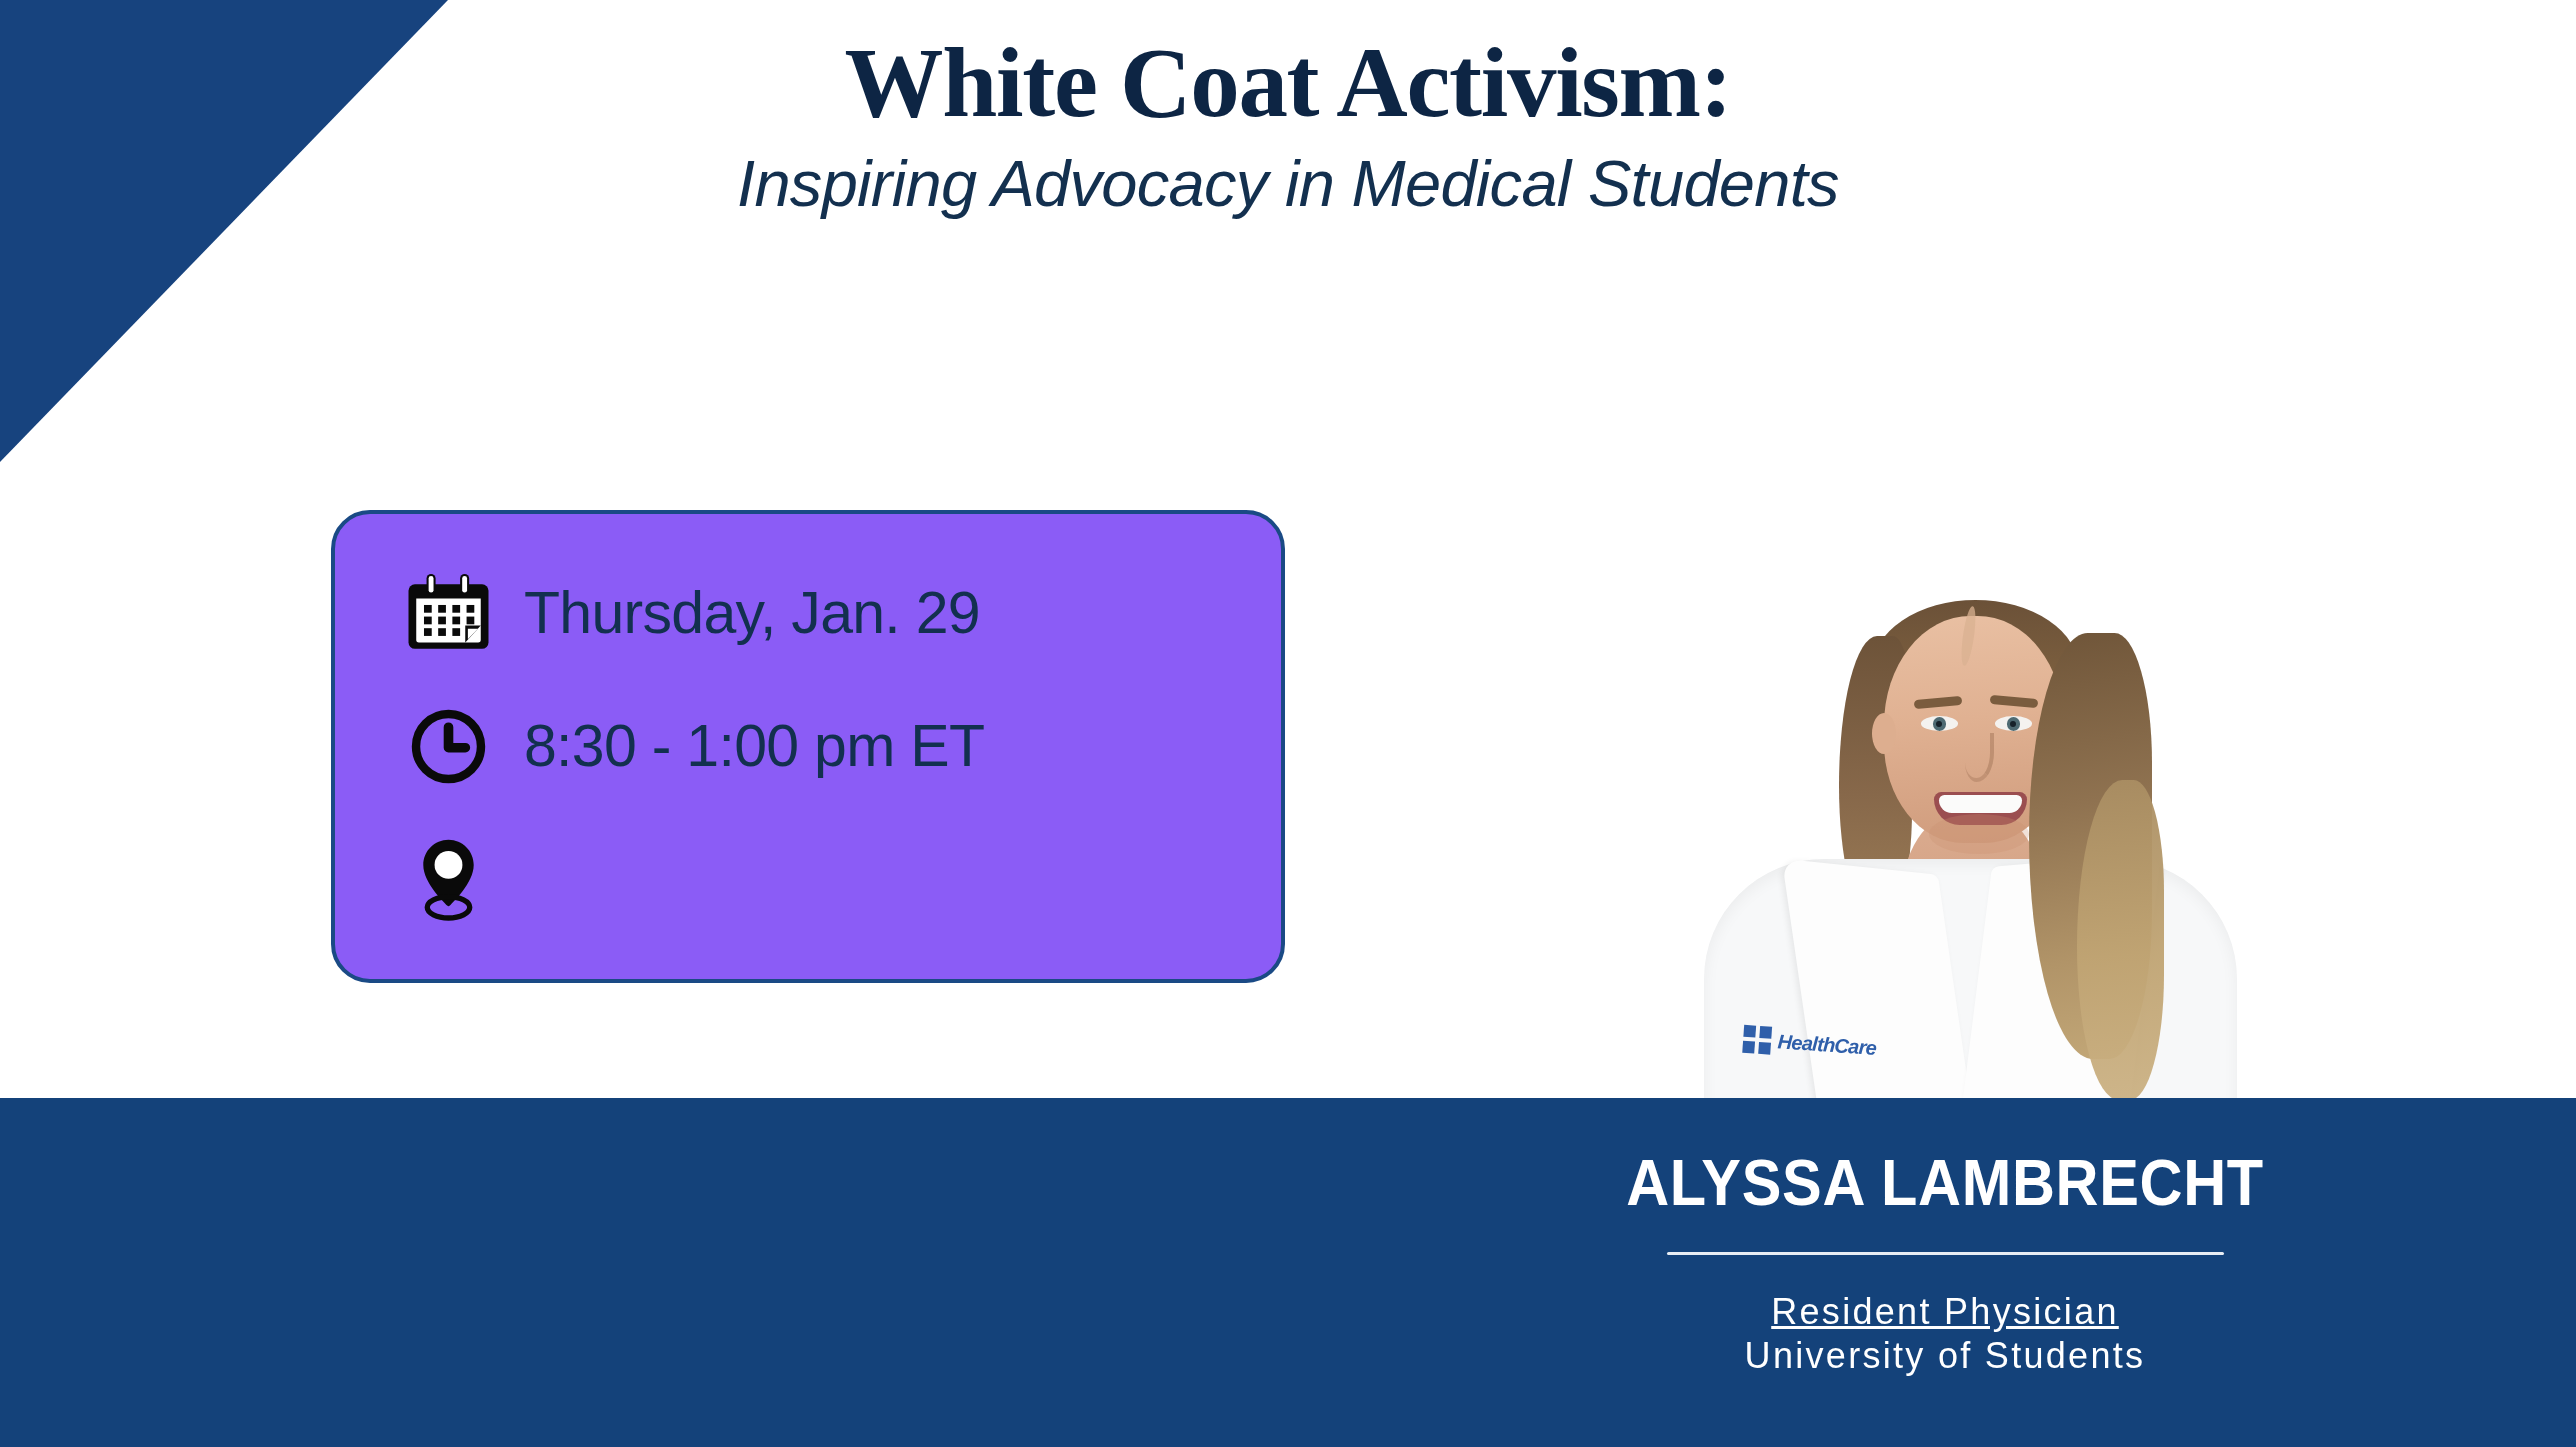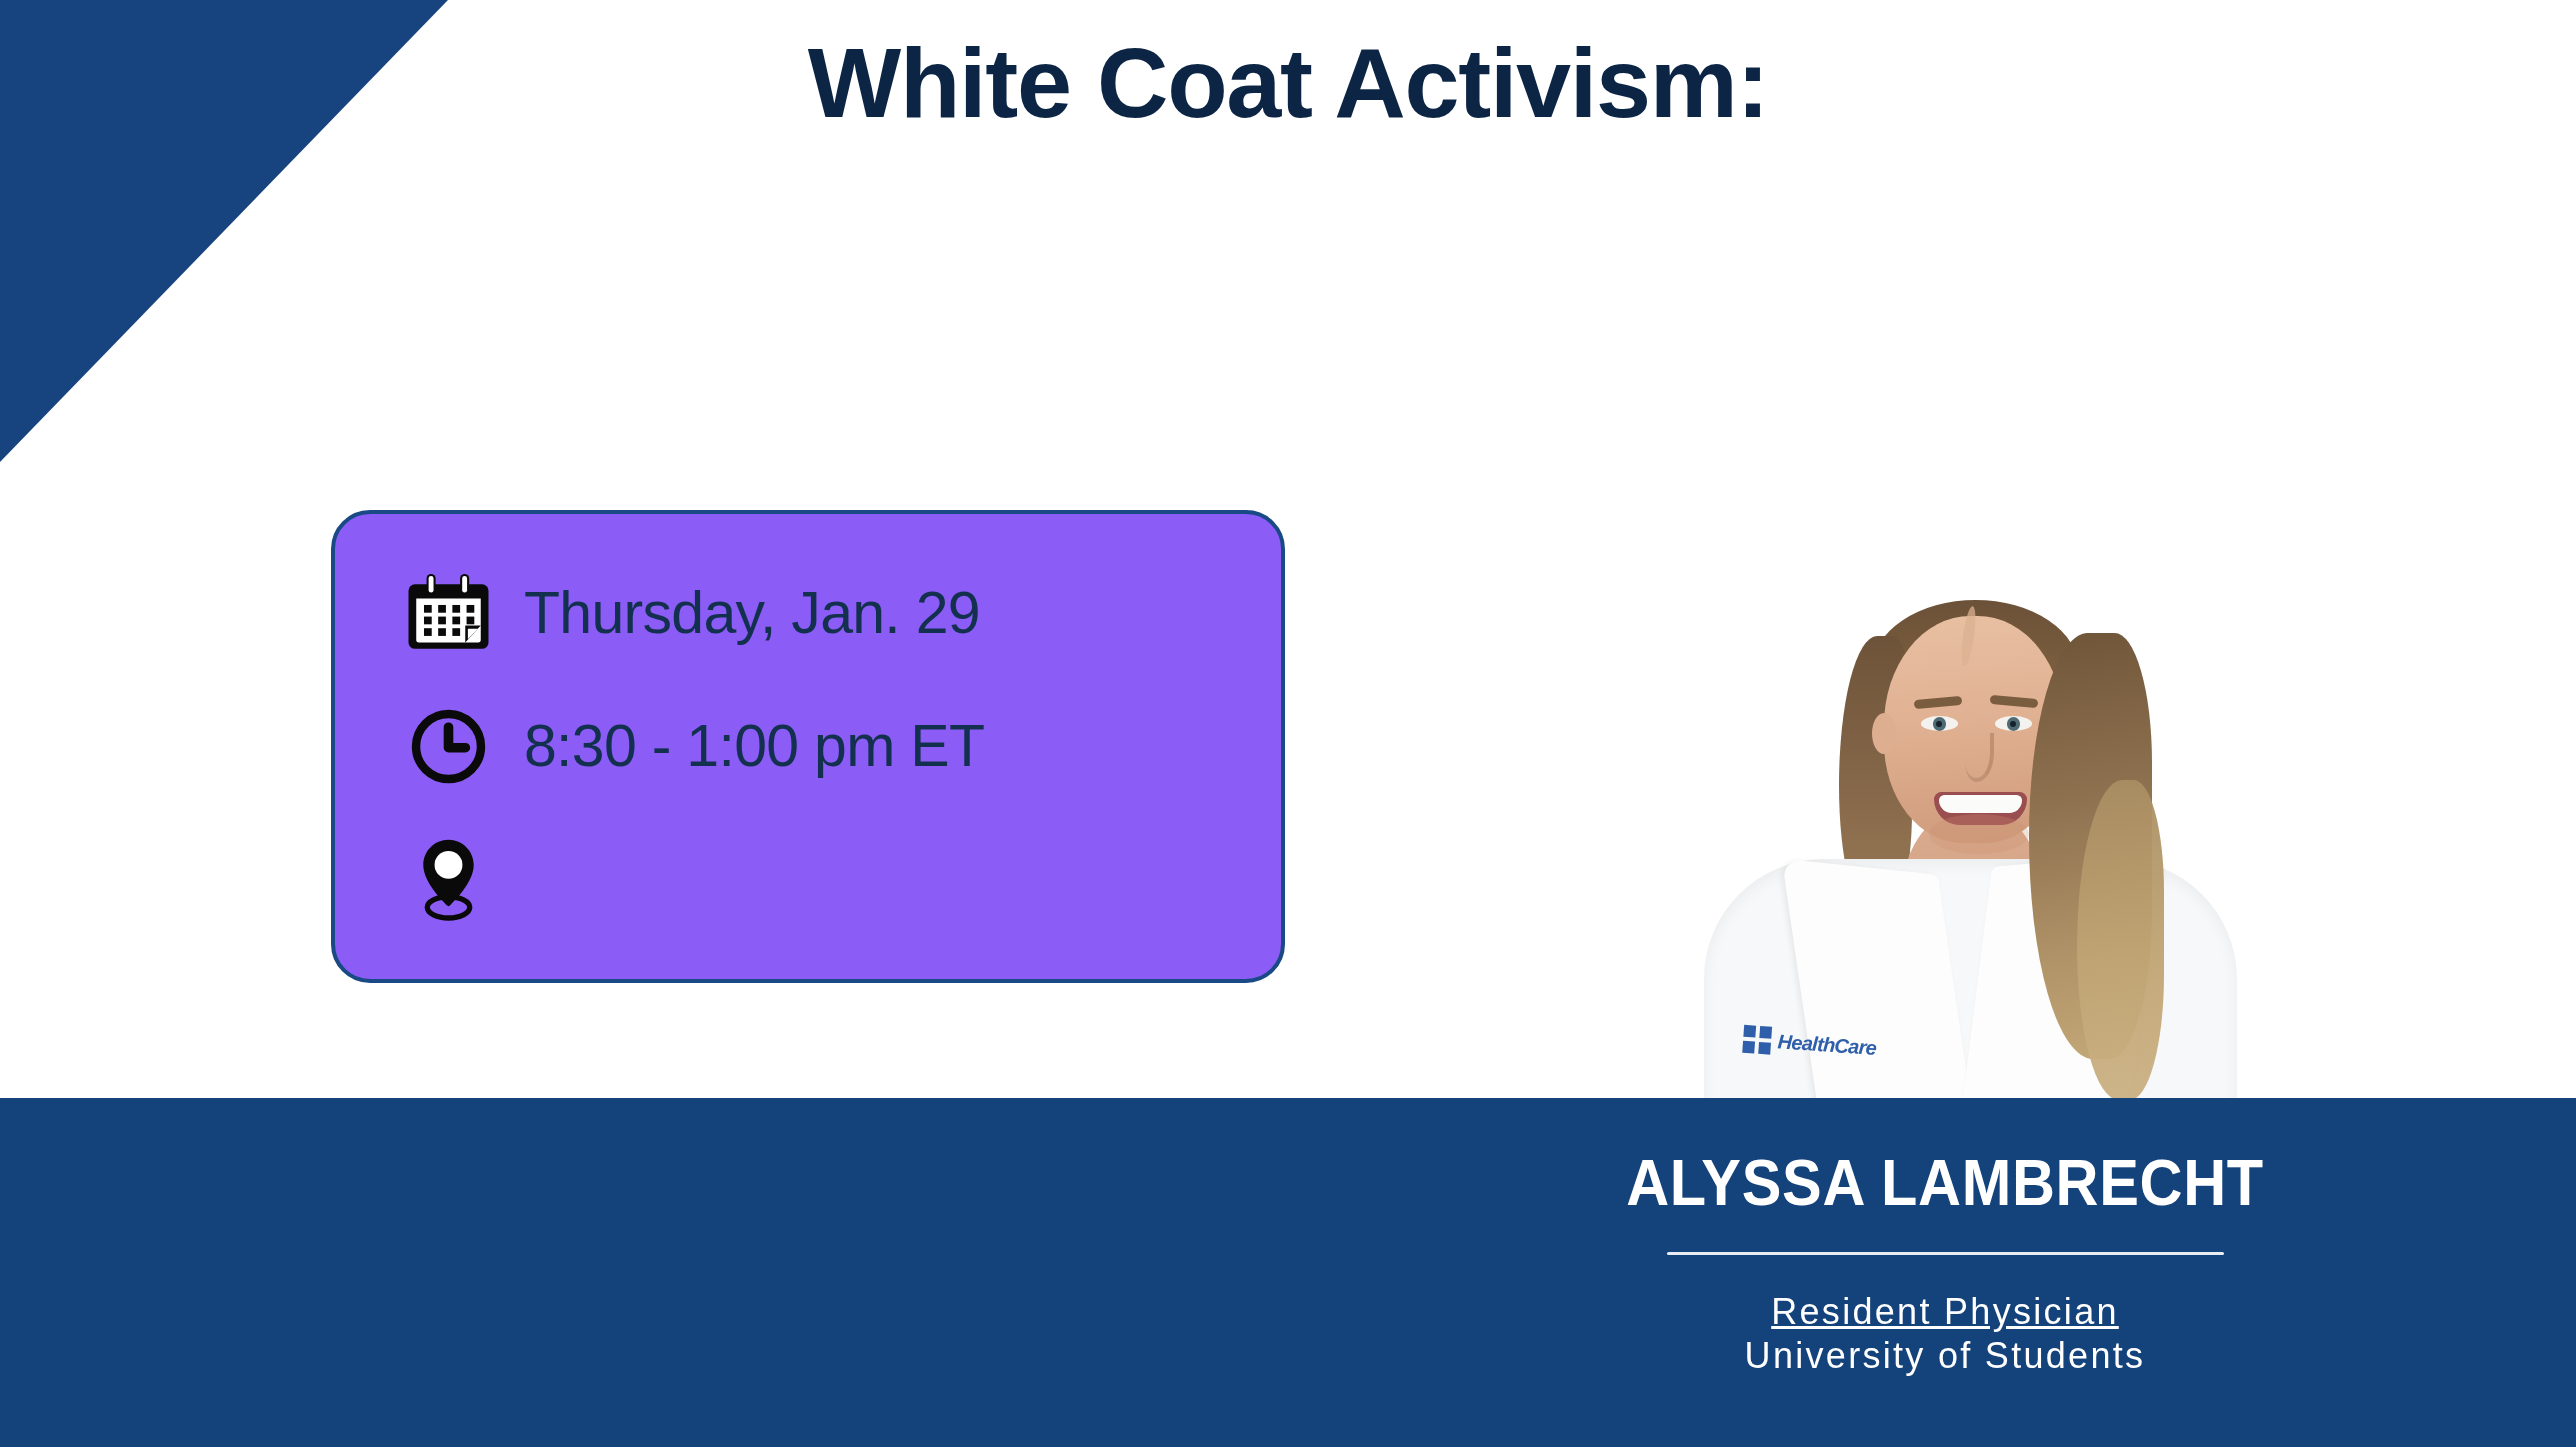--- a/index.html
+++ b/index.html
@@ -36,21 +36,21 @@
   .title-block {
     position: absolute;
     left: 0;
     top: 31px;
     width: 2576px;
     text-align: center;
     z-index: 4;
   }
   .event-title {
     margin: 0;
-    font-family: Liberation Sans, sans-serif;
+    font-family: Liberation Serif, serif;
     font-weight: bold;
     font-size: 99px;
     line-height: 1.06;
     letter-spacing: -1.3px;
     color: #0D2544;
     white-space: nowrap;
   }
   .event-subtitle {
     margin: 12px 0 0 0;
     font-family: "Liberation Sans", sans-serif;
@@ -338,20 +338,21 @@
 </style>
 </head>
 <body>
 
 <div class="flyer">
 
   <div class="corner-wedge"></div>
 
   <div class="title-block">
     <h1 class="event-title">White Coat Activism:</h1>
+    <h2 class="event-subtitle">Inspiring Advocacy in Medical Students</h2>
   </div>
 
   <div class="details-card">
 
     <div class="detail-row">
       <span class="detail-icon">
         <svg width="83" height="80" viewBox="0 0 64 62" aria-hidden="true">
           <path fill="#0a0a0a" d="M6 8h52a5 5 0 0 1 5 5v40a5 5 0 0 1-5 5H6a5 5 0 0 1-5-5V13a5 5 0 0 1 5-5z"></path>
           <path fill="#ffffff" d="M7 19h50v32a2 2 0 0 1-2 2H9a2 2 0 0 1-2-2z"></path>
           <path fill="#0a0a0a" d="M45 40h12L45 53z"></path>

